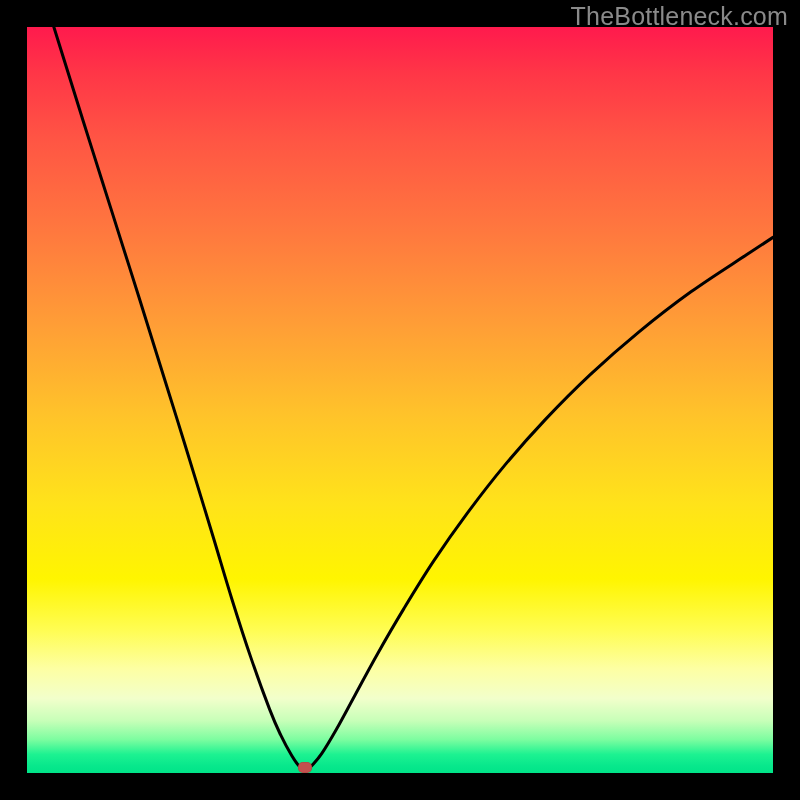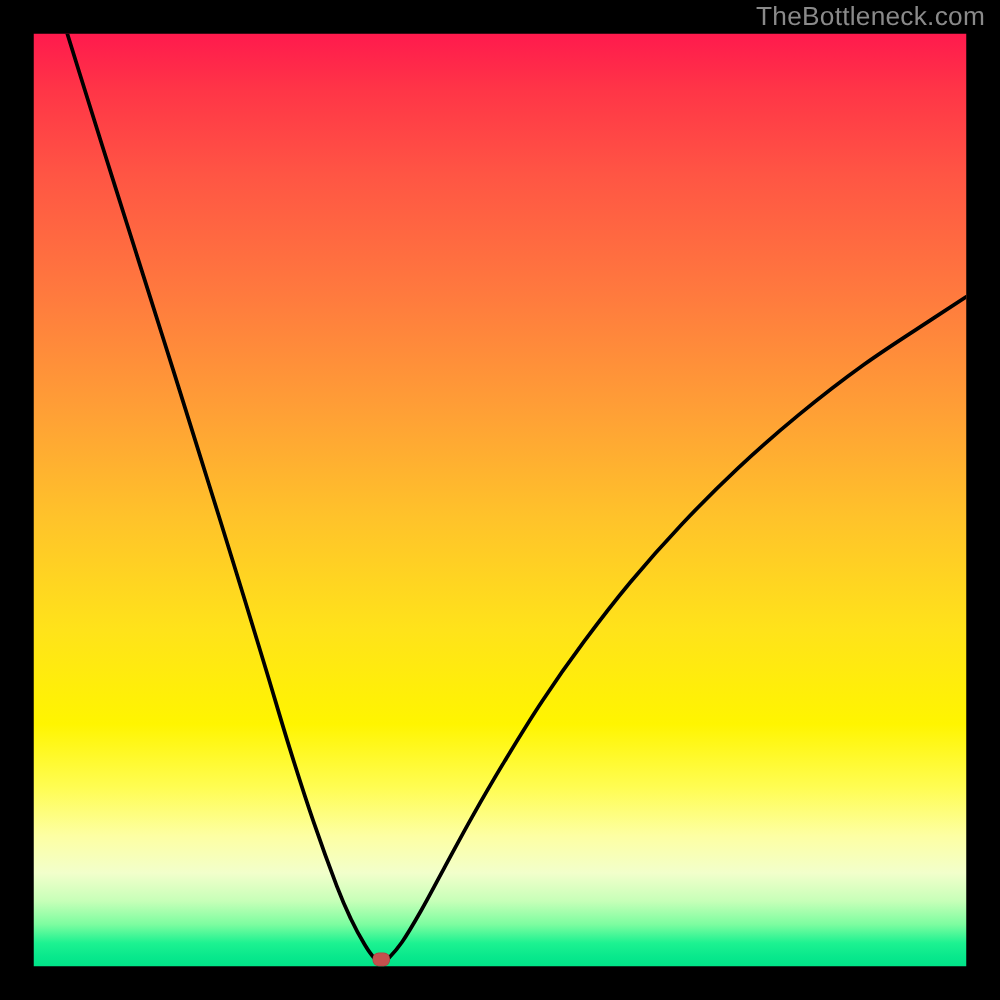--- a/index.html
+++ b/index.html
@@ -42,21 +42,21 @@
       #1df291 97.5%,
       #08e88c 99%,
       #00e488 100%
     );
   }
   .watermark {
     position: absolute;
     top: 2px;
     right: 12px;
     font-family: Arial, Helvetica, sans-serif;
-    font-size: 21px;
+    font-size: 25px;
     color: #8a8a8a;
     letter-spacing: 0.2px;
   }
   svg.curve {
     position: absolute;
     left: 0;
     top: 0;
     width: 746px;
     height: 746px;
   }

